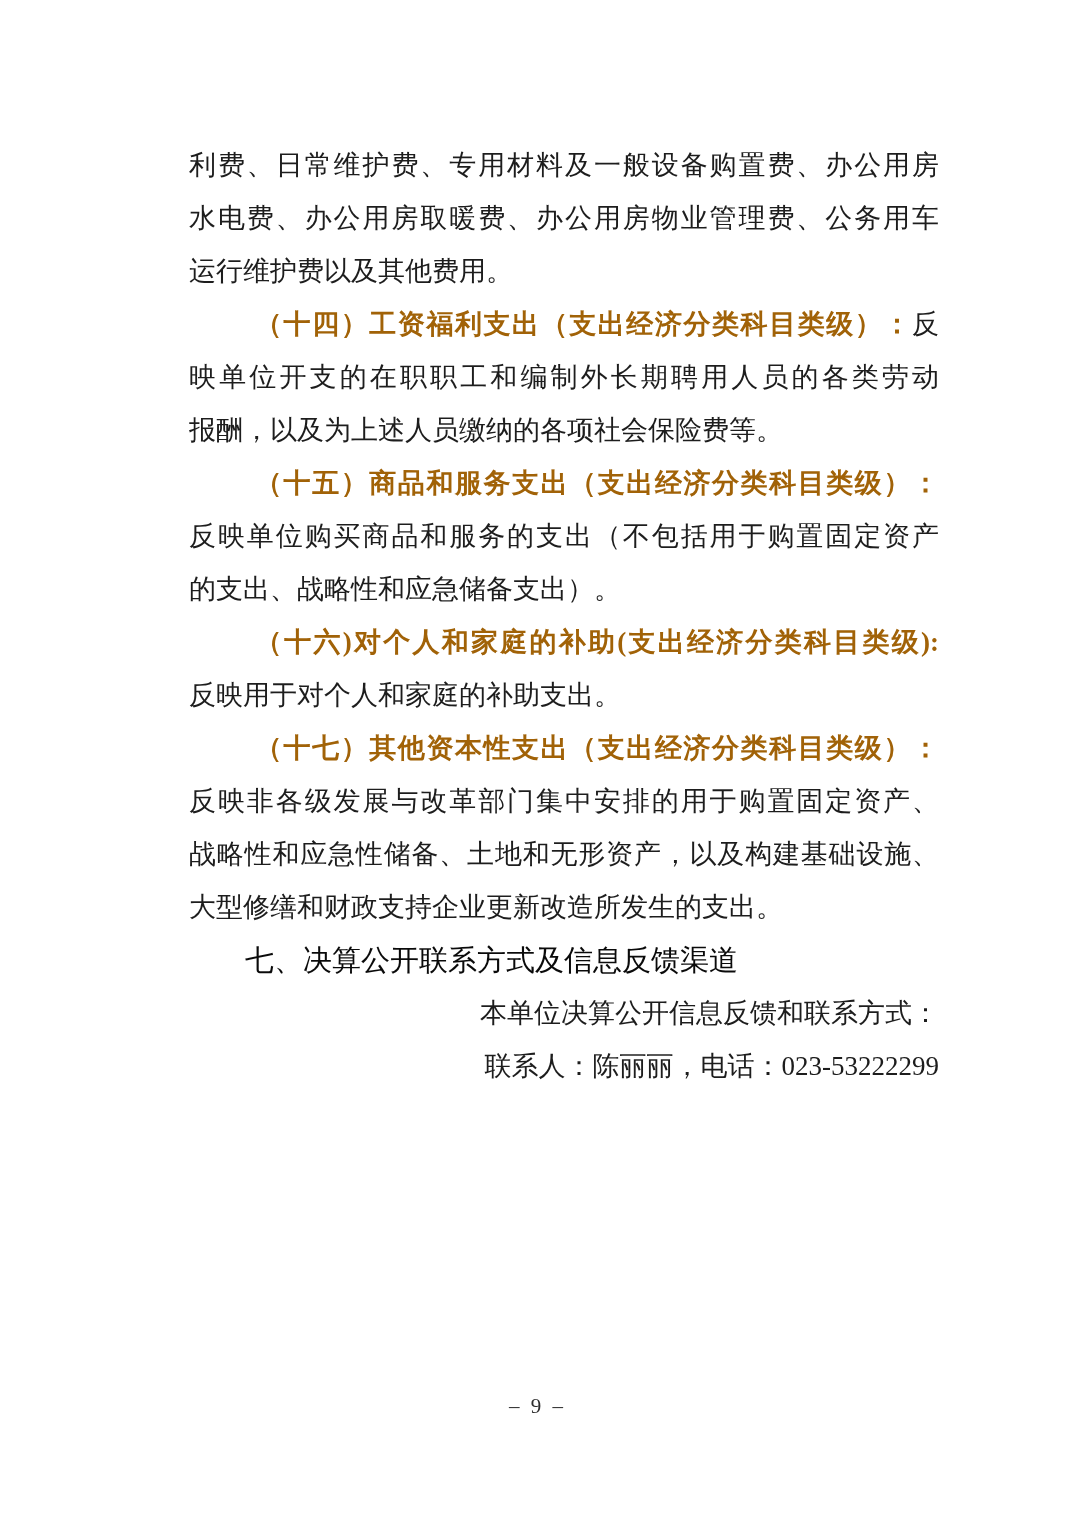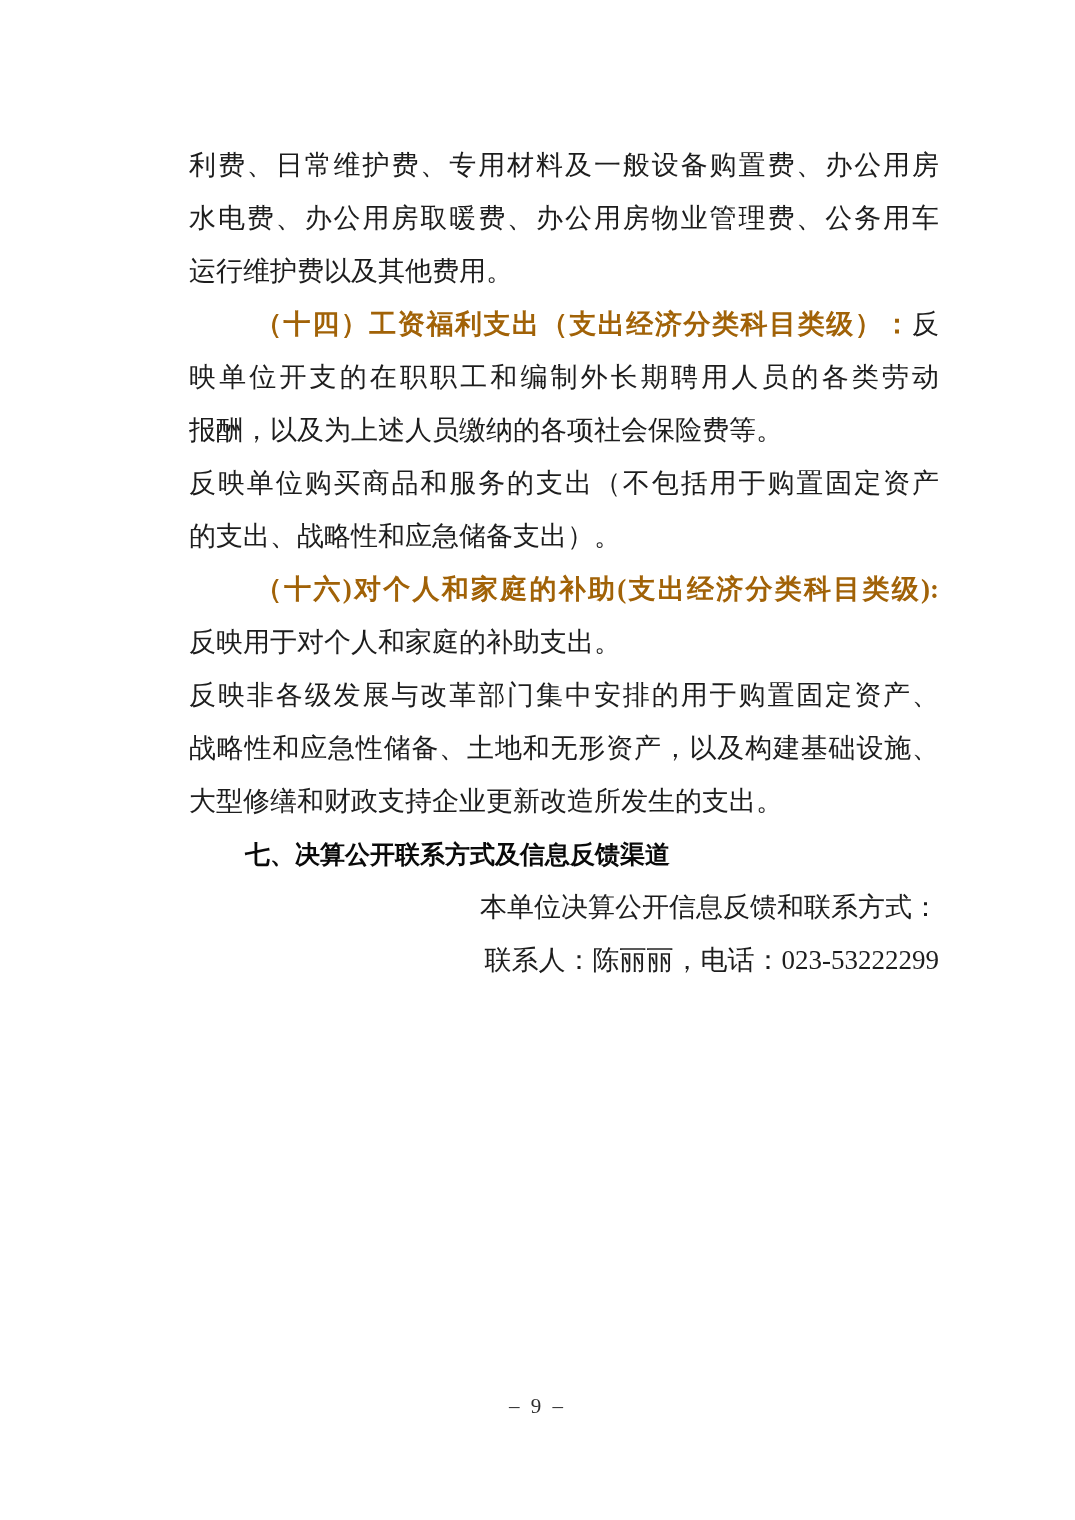--- a/index.html
+++ b/index.html
@@ -36,22 +36,22 @@
     text-indent:66px;
     text-align:right;
   }
   .line b{
     font-weight:bold;
     color:#a16207;
   }
   
   .hei{
     font-family:"Liberation Sans", sans-serif;
-    font-weight:bold;
-    font-size:25px;
+    font-weight:normal;
+    font-size:29px;
     color:#0a0a0a;
     text-indent:56px;
   }
   .footer{
     position:absolute;
     top:1394px;
     left:0;
     width:100%;
     text-align:center;
     font-size:21px;
@@ -66,26 +66,28 @@
   <div class="content">
 
     <div class="line j"><span>利费、日常维护费、专用材料及一般设备购置费、办公用房</span></div>
     <div class="line j"><span>水电费、办公用房取暖费、办公用房物业管理费、公务用车</span></div>
     <div class="line"><span>运行维护费以及其他费用。</span></div>
 
     <div class="line j ind"><b>（十四）工资福利支出（支出经济分类科目类级）：</b><span>反</span></div>
     <div class="line j"><span>映单位开支的在职职工和编制外长期聘用人员的各类劳动</span></div>
     <div class="line"><span>报酬，以及为上述人员缴纳的各项社会保险费等。</span></div>
 
+    <div class="line j ind"><b>（十五）商品和服务支出（支出经济分类科目类级）：</b></div>
     <div class="line j"><span>反映单位购买商品和服务的支出（不包括用于购置固定资产</span></div>
     <div class="line"><span>的支出、战略性和应急储备支出）。</span></div>
 
     <div class="line j ind"><b>（十六)对个人和家庭的补助(支出经济分类科目类级):</b></div>
     <div class="line"><span>反映用于对个人和家庭的补助支出。</span></div>
 
+    <div class="line j ind"><b>（十七）其他资本性支出（支出经济分类科目类级）：</b></div>
     <div class="line j"><span>反映非各级发展与改革部门集中安排的用于购置固定资产、</span></div>
     <div class="line j"><span>战略性和应急性储备、土地和无形资产，以及构建基础设施、</span></div>
     <div class="line"><span>大型修缮和财政支持企业更新改造所发生的支出。</span></div>
 
     <div class="line hei"><span>七、决算公开联系方式及信息反馈渠道</span></div>
     <div class="line ind"><span>本单位决算公开信息反馈和联系方式：</span></div>
     <div class="line ind"><span>联系人：陈丽丽，电话：023-53222299</span></div>
 
   </div>
 

